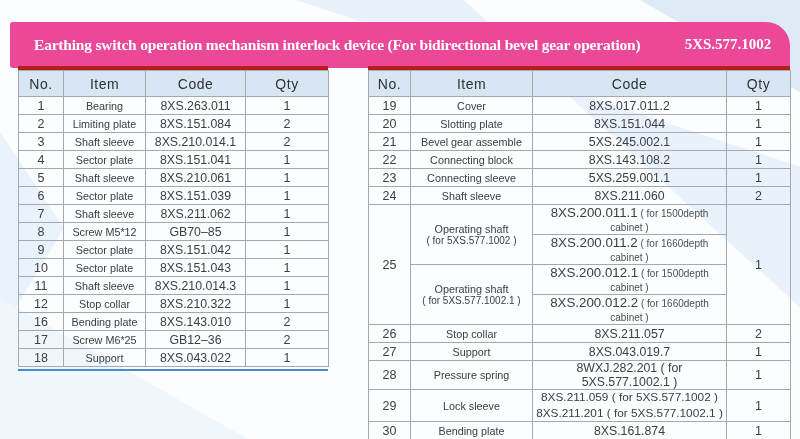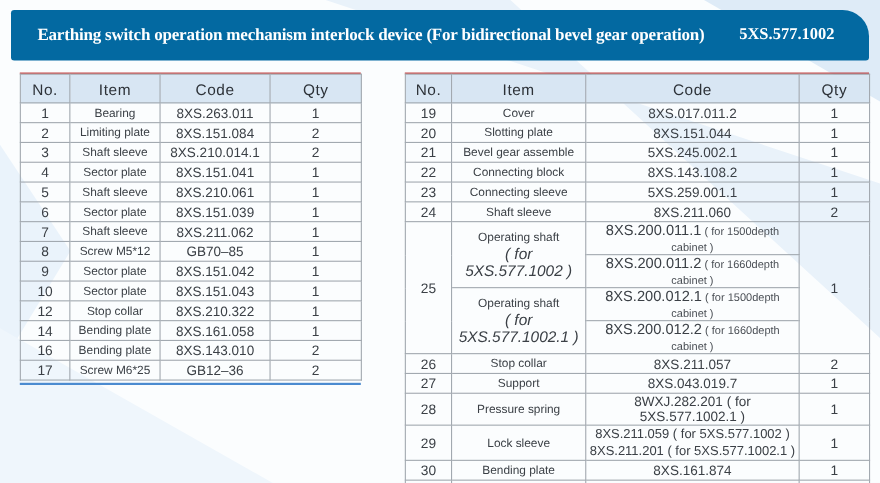--- a/index.html
+++ b/index.html
@@ -10,56 +10,56 @@
   }
   
   .wm { position:absolute; left:0; top:0; width:800px; height:439px; pointer-events:none; }
   .wm-a { clip-path:polygon(37% 0, 58% 0, 100% 70%, 100% 38%); background:#e9f2fa; }
   .wm-b { clip-path:polygon(80% 0, 100% 0, 100% 21%); background:#deebf7; }
   .wm-c { clip-path:polygon(0 30%, 0 76%, 8% 52%); background:#eaf3fb; }
   .wm-d { clip-path:polygon(0 100%, 0 68%, 31% 100%); background:#eff6fc; }
 
   
   .banner {
-    position:absolute; left:10px; top:9px; width:780px; height:46px;
-    background:#0369a1; border-radius:3px 24px 3px 3px;
+    position:absolute; left:10px; top:22px; width:780px; height:46px;
+    background:#ec4899; border-radius:3px 24px 3px 3px;
     display:flex; align-items:center; color:#fff;
   }
   .banner-title {
     flex:1; padding-left:24px; white-space:nowrap;
     font-family:"Liberation Serif", serif; font-weight:bold; font-size:15.5px;
     letter-spacing:-0.2px;
   }
   .banner-codes {
     width:112px; padding-right:6px;
     font-family:"Liberation Serif", serif; font-weight:bold; font-size:15px;
-    line-height:1.18; text-align:left;
+    line-height:1.18; text-align:center;
   }
 
   
-  .table-wrap { position:absolute; border-top:1px solid #b91c1c; }
+  .table-wrap { position:absolute; border-top:4px solid #b91c1c; }
   .table-wrap::after { content:""; display:block; height:2px; background:#4b8bd0; margin-top:2px; }
   .tw-left  { left:18px;  top:66px; width:310px; }
   .tw-right { left:368px; top:66px; width:422px; }
 
   table { border-collapse:collapse; table-layout:fixed; width:100%; background:transparent; }
   th, td { border:1px solid #a2a9b0; padding:0 2px; text-align:center; vertical-align:middle; }
   th {
     height:25px; background:#d8e6f3; font-weight:normal;
     font-size:14px; color:#2d3238; letter-spacing:0.5px;
   }
   tbody tr { height:18px; }
   tbody tr.sub { height:20px; }
   tbody tr.tall { height:32px; }
   td { color:#3b4046; }
   td.no  { font-size:12.5px; }
   td.qty { font-size:12.5px; }
   td.item { font-size:10.8px; }
   td.code { font-size:12.3px; }
-  td.item .l2 { font-size:14px;font-style:italic; }
+  td.item .l2 { font-size:10px; }
   td.code .code-main { font-size:13.3px; }
   td.code .code-note { font-size:10px; color:#4a4f55; }
   td.code .cl { font-size:11.8px; line-height:1.3; }
 
   .tw-left  col.c-no{width:45px}  .tw-left  col.c-item{width:82px}  .tw-left  col.c-code{width:100px} .tw-left  col.c-qty{width:83px}
   .tw-right col.c-no{width:42px}  .tw-right col.c-item{width:122px} .tw-right col.c-code{width:194px} .tw-right col.c-qty{width:64px}
 </style>
 </head>
 <body>
 
@@ -146,42 +146,48 @@
           <td class="code">8XS.151.042</td>
           <td class="qty">1</td>
         </tr>
         <tr>
           <td class="no">10</td>
           <td class="item">Sector plate</td>
           <td class="code">8XS.151.043</td>
           <td class="qty">1</td>
         </tr>
         <tr>
+          <td class="no">11</td>
+          <td class="item">Shaft sleeve</td>
+          <td class="code">8XS.210.014.3</td>
+          <td class="qty">1</td>
+        </tr>
+        <tr>
           <td class="no">12</td>
           <td class="item">Stop collar</td>
           <td class="code">8XS.210.322</td>
           <td class="qty">1</td>
         </tr>
         <tr>
-          <td class="no">14</td>
-          <td class="item">Bending plate</td>
-          <td class="code">8XS.161.058</td>
-          <td class="qty">1</td>
-        </tr>
-        <tr>
           <td class="no">16</td>
           <td class="item">Bending plate</td>
           <td class="code">8XS.143.010</td>
           <td class="qty">2</td>
         </tr>
         <tr>
           <td class="no">17</td>
           <td class="item">Screw M6*25</td>
           <td class="code">GB12–36</td>
           <td class="qty">2</td>
+        </tr>
+        <tr>
+          <td class="no">18</td>
+          <td class="item">Support</td>
+          <td class="code">8XS.043.022</td>
+          <td class="qty">1</td>
         </tr>
       </tbody>
   </table>
 </div>
 
 <div class="table-wrap tw-right">
   <table>
     <colgroup>
         <col class="c-no">
         <col class="c-item">

